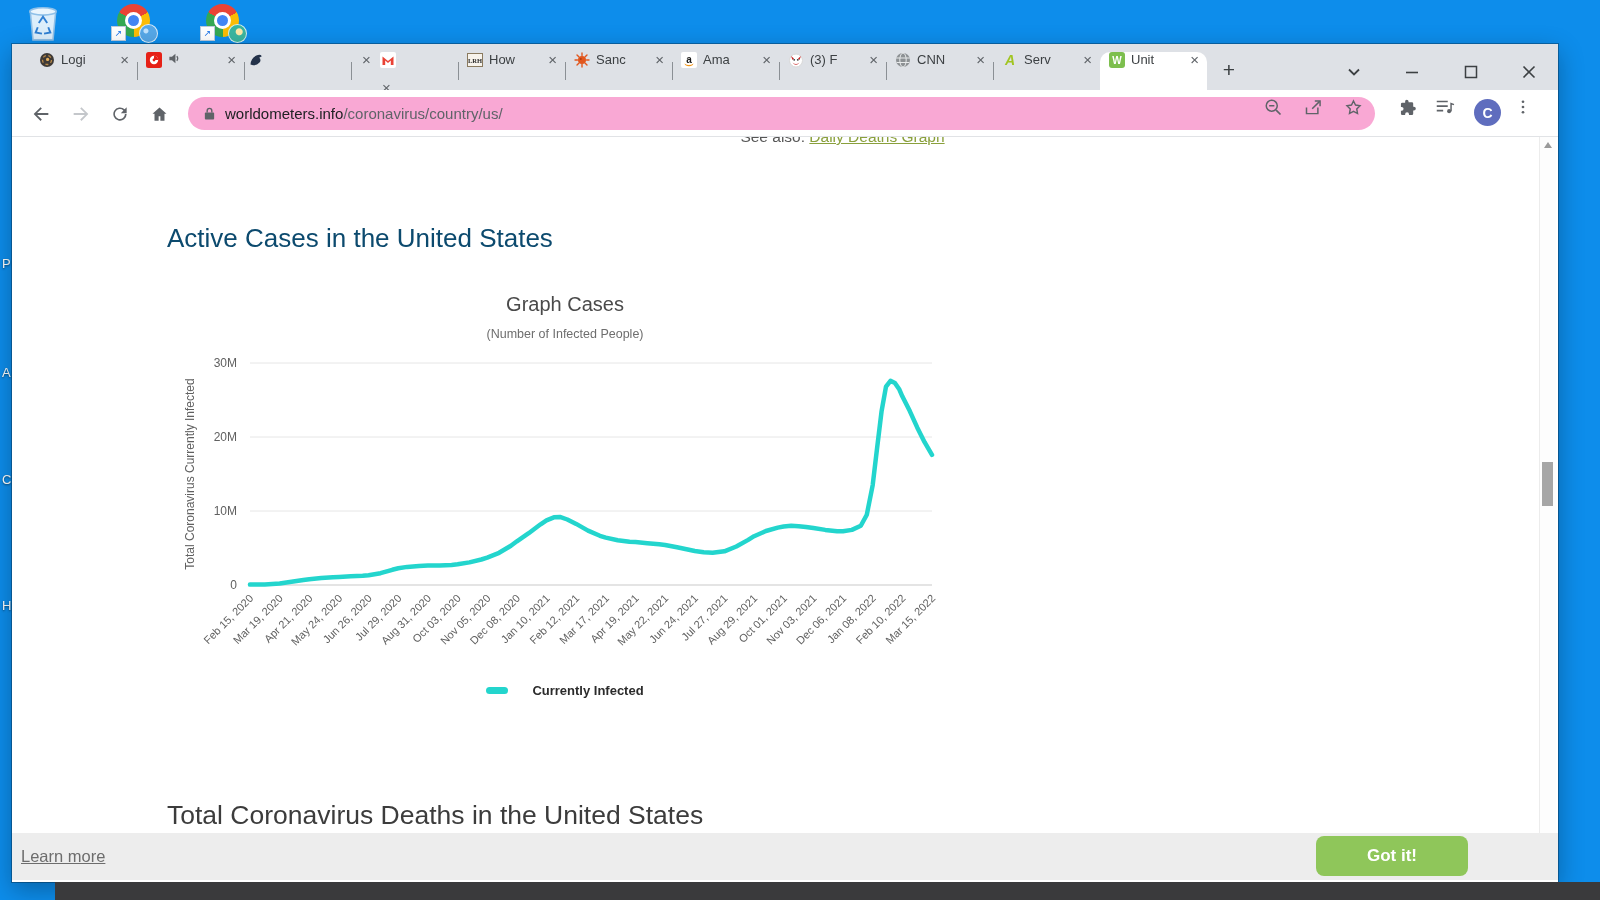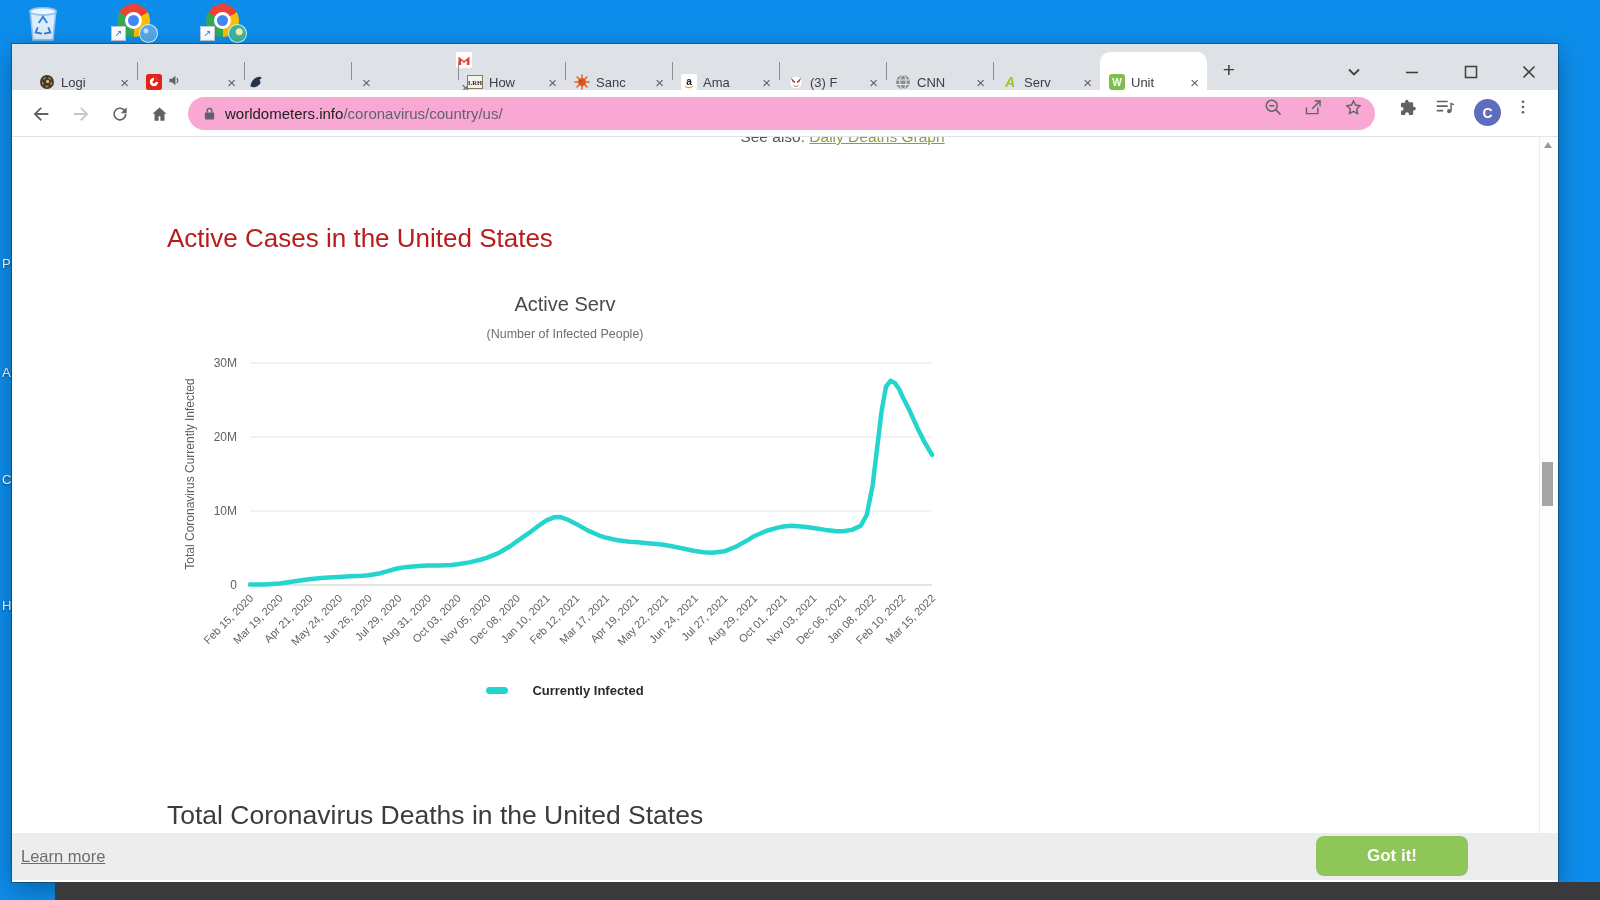--- a/index.html
+++ b/index.html
@@ -15,21 +15,21 @@
   .shortcut-badge{position:absolute;left:-6px;bottom:-4px;width:13px;height:13px;background:#fff;
     border:1px solid #bcd;font-size:9px;line-height:12px;text-align:center;color:#1a73e8;}
   .profile-badge{position:absolute;right:-8px;bottom:-6px;width:17px;height:17px;border-radius:50%;
     border:1px solid rgba(255,255,255,.8);}
   .badge1{background:radial-gradient(circle at 35% 35%,#bfe3ff 2px,#56a8e8 3px);}
   .badge2{background:radial-gradient(circle at 60% 40%,#ffe9a8 3px,#3ab6a0 4px);}
 
   .window{position:absolute;left:12px;top:44px;width:1546px;height:838px;background:#fff;
     box-shadow:0 0 0 1px rgba(0,0,0,.28),0 8px 24px rgba(0,0,0,.3);}
   .tabstrip{position:absolute;left:0;top:0;width:100%;height:46px;background:#dee1e6;}
-  .tab{position:absolute;top:8px;height:38px;width:107px;display:flex;align-items:flex-end;
+  .tab{position:absolute;top:8px;height:38px;width:107px;display:flex;align-items:flex-start;
     padding:0 6px 0 9px;box-sizing:border-box;gap:6px;font-size:13px;color:#3c4043;cursor:default;}
   .tab.active{background:#fff;border-radius:10px 10px 0 0;z-index:2;}
   .tab .tab-label{flex:1;white-space:nowrap;overflow:hidden;}
   .tab .tab-close{font-size:15px;line-height:15px;color:#5f6368;padding:0 2px;}
   .tab-sep{position:absolute;top:18px;width:1px;height:18px;background:#8b9095;}
   .favicon{width:16px;height:16px;flex:0 0 16px;}
   .newtab-btn{position:absolute;left:1203px;top:13px;width:28px;height:28px;border-radius:50%;
     font-size:21px;line-height:26px;text-align:center;color:#3c4043;}
   .winctl{position:absolute;top:14px;width:28px;height:28px;display:flex;align-items:center;justify-content:center;}
 
@@ -41,21 +41,21 @@
   .url-lock{margin-left:15px;display:flex;}
   .url-text{margin-left:9px;font-size:15px;color:#202124;white-space:nowrap;}
   .url-text .path{color:#5f6368;}
   .pill-ic{position:absolute;top:5px;width:24px;height:24px;display:flex;align-items:center;justify-content:center;}
   .avatar{position:absolute;left:1462px;top:9px;width:27px;height:27px;border-radius:50%;background:#5f6dbe;
     color:#fff;font-size:14px;font-weight:bold;display:flex;align-items:center;justify-content:center;}
 
   .content{position:absolute;left:0;top:93px;width:100%;height:745px;background:#fff;z-index:1;}
   .see-also{position:absolute;left:143px;top:-9px;width:1375px;text-align:center;font-size:15.5px;color:#565656;}
   .see-also a{color:#8aa03c;text-decoration:underline;}
-  .page-h1{position:absolute;left:155px;top:86px;font-size:26px;font-weight:400;color:#b91c1c;}
+  .page-h1{position:absolute;left:155px;top:86px;font-size:26px;font-weight:400;color:#0c4a6e;}
   .chart-title{position:absolute;left:168px;top:156px;width:770px;text-align:center;
     font-size:20px;color:#4a4a4a;}
   .chart-sub{position:absolute;left:168px;top:190px;width:770px;text-align:center;
     font-size:12.5px;color:#6e6e6e;}
   .chart-svg{position:absolute;left:168px;top:213px;}
   .legend{position:absolute;left:168px;top:546px;width:770px;display:flex;align-items:center;
     justify-content:center;gap:24px;}
   .legend-marker{width:22px;height:7px;border-radius:4px;}
   .legend-label{font-size:13px;font-weight:600;color:#2b2b2b;}
   .page-h2{position:absolute;left:155px;top:663px;font-size:26.5px;font-weight:400;color:#3c3c3c;}
@@ -326,21 +326,21 @@
           </svg>
       </div>
     </div>
 
     <div class="content">
       <div class="see-also">
         <span>See also:</span>
         <a href="#">Daily Deaths Graph</a>
       </div>
       <div class="page-h1">Active Cases in the United States</div>
-      <div class="chart-title">Active Serv</div>
+      <div class="chart-title">Graph Cases</div>
       <div class="chart-sub">(Number of Infected People)</div>
       <svg id="chart" class="chart-svg" width="770" height="335" viewBox="0 0 770 335">
           <line x1="70" x2="752" y1="13" y2="13" stroke="#e6e6e6"></line>
           <text x="57" y="17" text-anchor="end" font-size="12" fill="#606060">30M</text>
           <line x1="70" x2="752" y1="87" y2="87" stroke="#e6e6e6"></line>
           <text x="57" y="91" text-anchor="end" font-size="12" fill="#606060">20M</text>
           <line x1="70" x2="752" y1="161" y2="161" stroke="#e6e6e6"></line>
           <text x="57" y="165" text-anchor="end" font-size="12" fill="#606060">10M</text>
           <line x1="70" x2="752" y1="235" y2="235" stroke="#c9c9c9"></line>
           <text x="57" y="239" text-anchor="end" font-size="12" fill="#606060">0</text>

